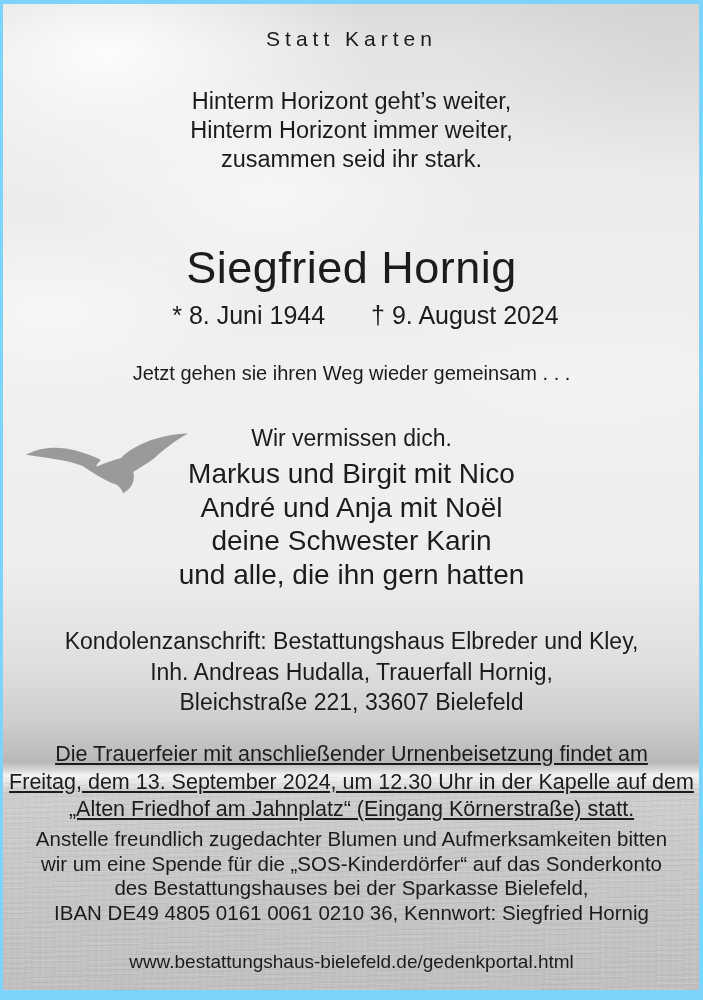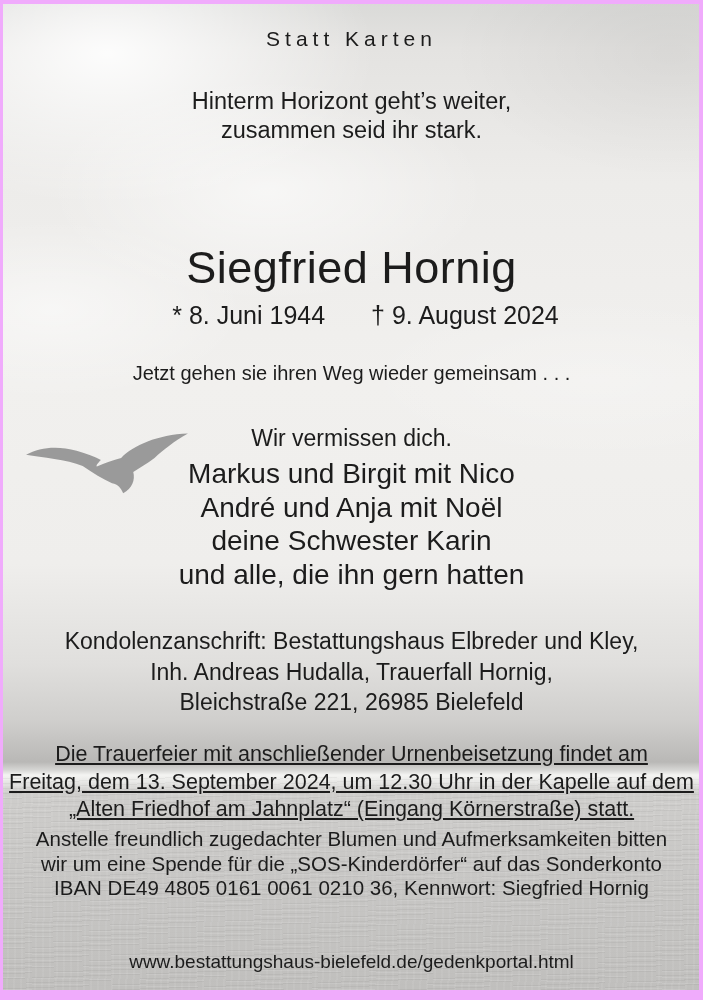--- a/index.html
+++ b/index.html
@@ -1,19 +1,19 @@
 <!DOCTYPE html>
 <html><head>
 <meta charset="utf-8">
 <style>
   html,body{margin:0;padding:0;background:#222;}
   .stage{
     position:relative;
     width:703px;height:1000px;
-    background:#f0abfc;             
+    background:#7dd3fc;             
     overflow:hidden;
     font-family:"Liberation Sans", sans-serif;
   }
   
   .canvas{
     position:absolute;left:3px;top:4px;right:4px;bottom:10px;
     background:
       radial-gradient(55% 22% at 15% 5%,  rgba(255,255,255,.90), rgba(255,255,255,0) 70%),
       radial-gradient(45% 16% at 38% 19%, rgba(255,255,255,.55), rgba(255,255,255,0) 70%),
       radial-gradient(40% 13% at 7% 31%,  rgba(255,255,255,.50), rgba(255,255,255,0) 70%),
@@ -80,20 +80,21 @@
       C 78,49 68,43 58,36
       C 42,29.5 18,28 2,25 Z"></path>
   </svg>
 
   <div class="content">
 
     <div class="t pre-header">Statt Karten</div>
 
     <div class="t verse">
       <div>Hinterm Horizont geht’s weiter,</div>
+      <div>Hinterm Horizont immer weiter,</div>
       <div>zusammen seid ihr stark.</div>
     </div>
 
     <div class="t name">Siegfried Hornig</div>
 
     <div class="t dates">
       <span>* 8. Juni 1944</span>
       <span>† 9. August 2024</span>
     </div>
 
@@ -104,31 +105,32 @@
     <div class="t mourners">
       <div>Markus und Birgit mit Nico</div>
       <div>André und Anja mit Noël</div>
       <div>deine Schwester Karin</div>
       <div>und alle, die ihn gern hatten</div>
     </div>
 
     <div class="t condolence">
       <div>Kondolenzanschrift: Bestattungshaus Elbreder und Kley,</div>
       <div>Inh. Andreas Hudalla, Trauerfall Hornig,</div>
-      <div>Bleichstraße 221, 26985 Bielefeld</div>
+      <div>Bleichstraße 221, 33607 Bielefeld</div>
     </div>
 
     <div class="t service">
       <div>Die Trauerfeier mit anschließender Urnenbeisetzung findet am</div>
       <div>Freitag, dem 13. September 2024, um 12.30 Uhr in der Kapelle auf dem</div>
       <div>„Alten Friedhof am Jahnplatz“ (Eingang Körnerstraße) statt.</div>
     </div>
 
     <div class="t donation">
       <div>Anstelle freundlich zugedachter Blumen und Aufmerksamkeiten bitten</div>
       <div>wir um eine Spende für die „SOS-Kinderdörfer“ auf das Sonderkonto</div>
+      <div>des Bestattungshauses bei der Sparkasse Bielefeld,</div>
       <div>IBAN DE49 4805 0161 0061 0210 36, Kennwort: Siegfried Hornig</div>
     </div>
 
     <div class="t footer-url">www.bestattungshaus-bielefeld.de/gedenkportal.html</div>
 
   </div>
 </div>
 
 </body></html>

